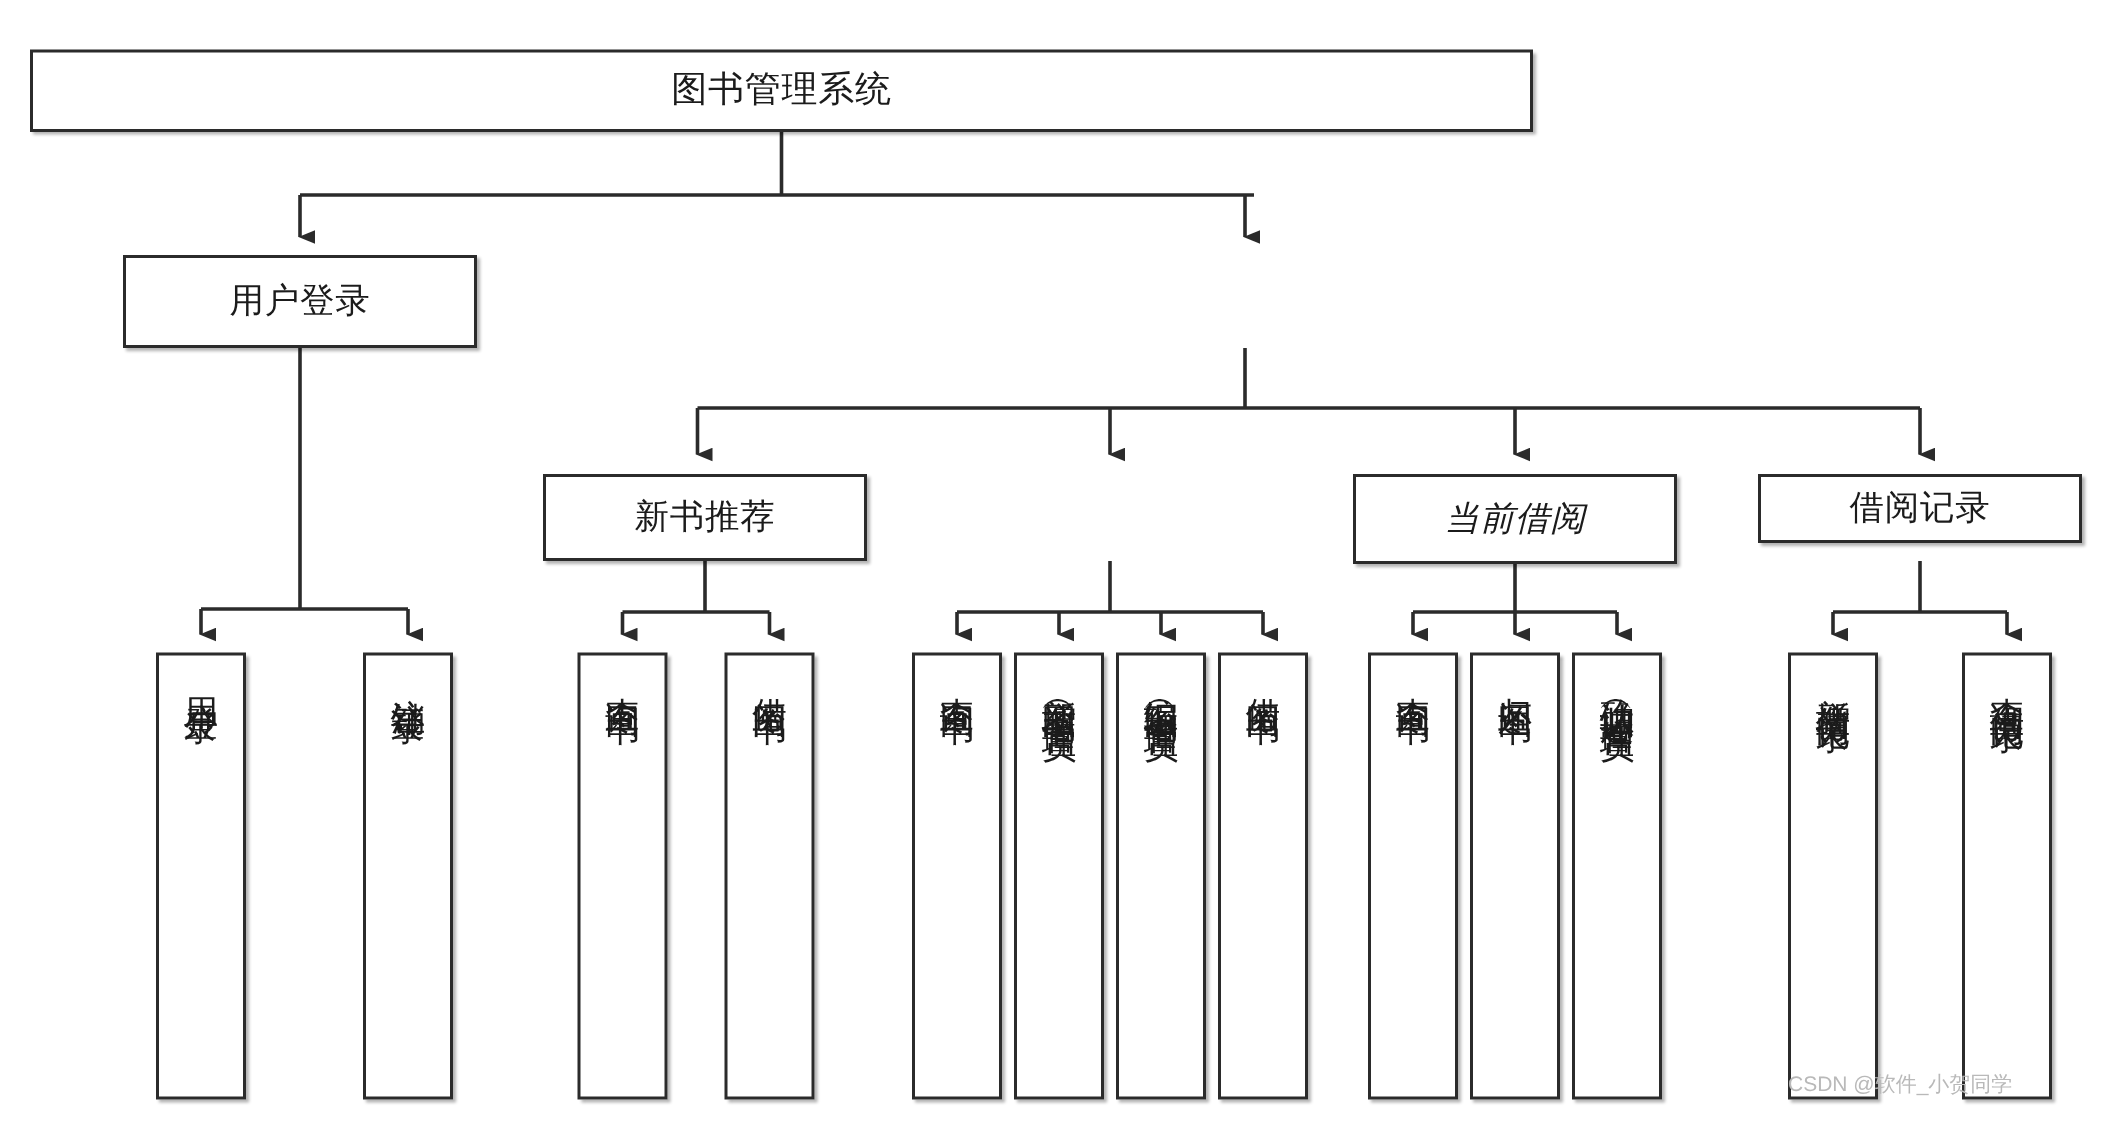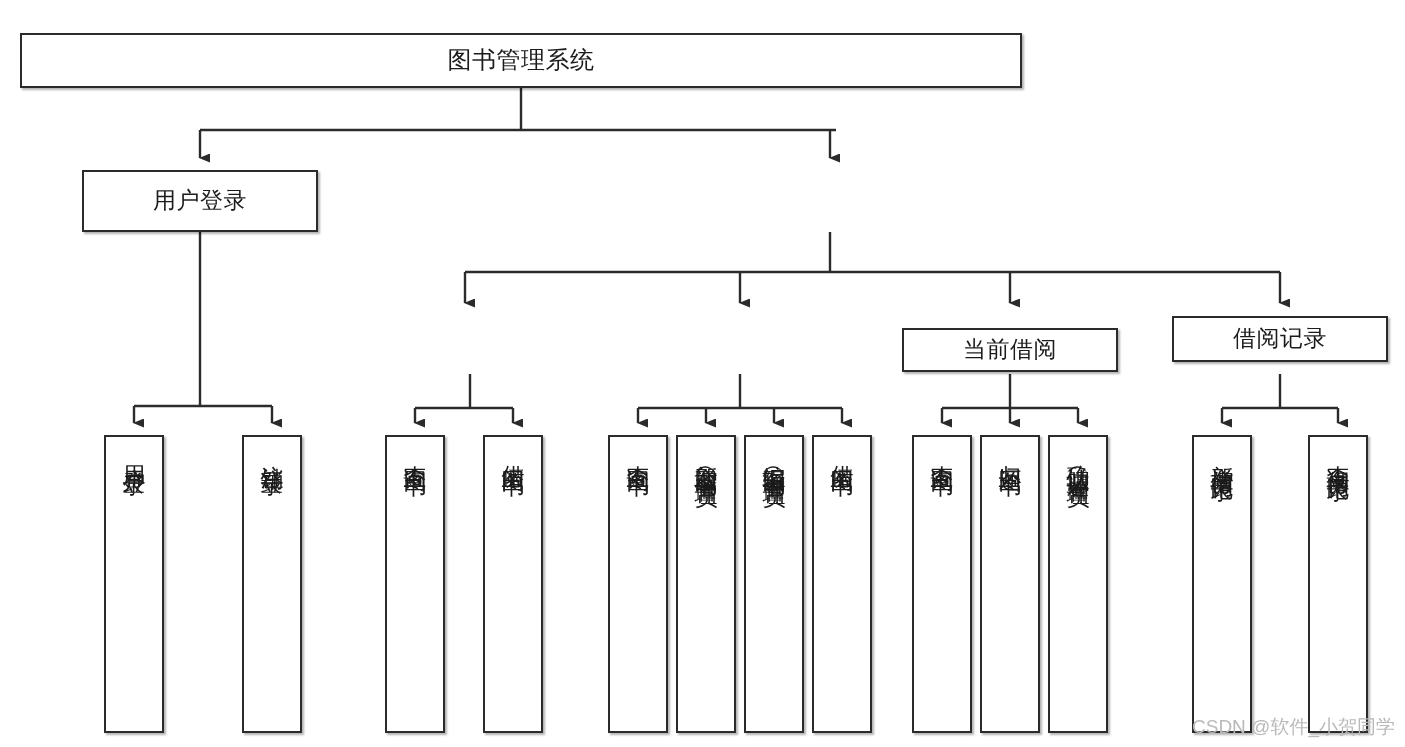--- a/index.html
+++ b/index.html
@@ -54,21 +54,21 @@
     line-height: 1.18;
     letter-spacing: 3px;
     white-space: normal;
     max-height: 275px;
   }
   .node.root .lbl { font-size: 24px; }
   .watermark {
     position: absolute;
     left: 1192px;
     top: 714px;
-    font-size: 19px;
+    font-size: 14px;
     color: #b9b9b9;
     white-space: nowrap;
     z-index: 3;
     font-family: "Liberation Sans", "DejaVu Sans", sans-serif;
   }
 </style>
 </head>
 <body>
 
 <div id="canvas">
@@ -124,21 +124,24 @@
   </svg>
 
   <div class="node root" style="left:20px; top:13px; width:1002px; height:55px;margin-top:20px;">
     <span class="lbl">图书管理系统</span>
   </div>
 
   <div class="node" style="left:82px; top:170px; width:236px; height:62px;">
     <span class="lbl">用户登录</span>
   </div>
 
-  <div class="node" style="left:902px; top:328px; width:216px; height:44px;">
+  <div class="node" style="left:362px; top:316px; width:216px; height:58px;">
+    <span class="lbl">新书推荐</span>
+  </div>
+  <div class="node" style="left:902px; top:316px; width:216px; height:60px;font-style:italic;">
     <span class="lbl">当前借阅</span>
   </div>
   <div class="node" style="left:1172px; top:316px; width:216px; height:46px;">
     <span class="lbl">借阅记录</span>
   </div>
 
   <div class="node vertical" style="left:104px; top:435px; width:60px; height:298px;">
     <span class="lbl">用户登录</span>
   </div>
   <div class="node vertical" style="left:242px; top:435px; width:60px; height:298px;">

